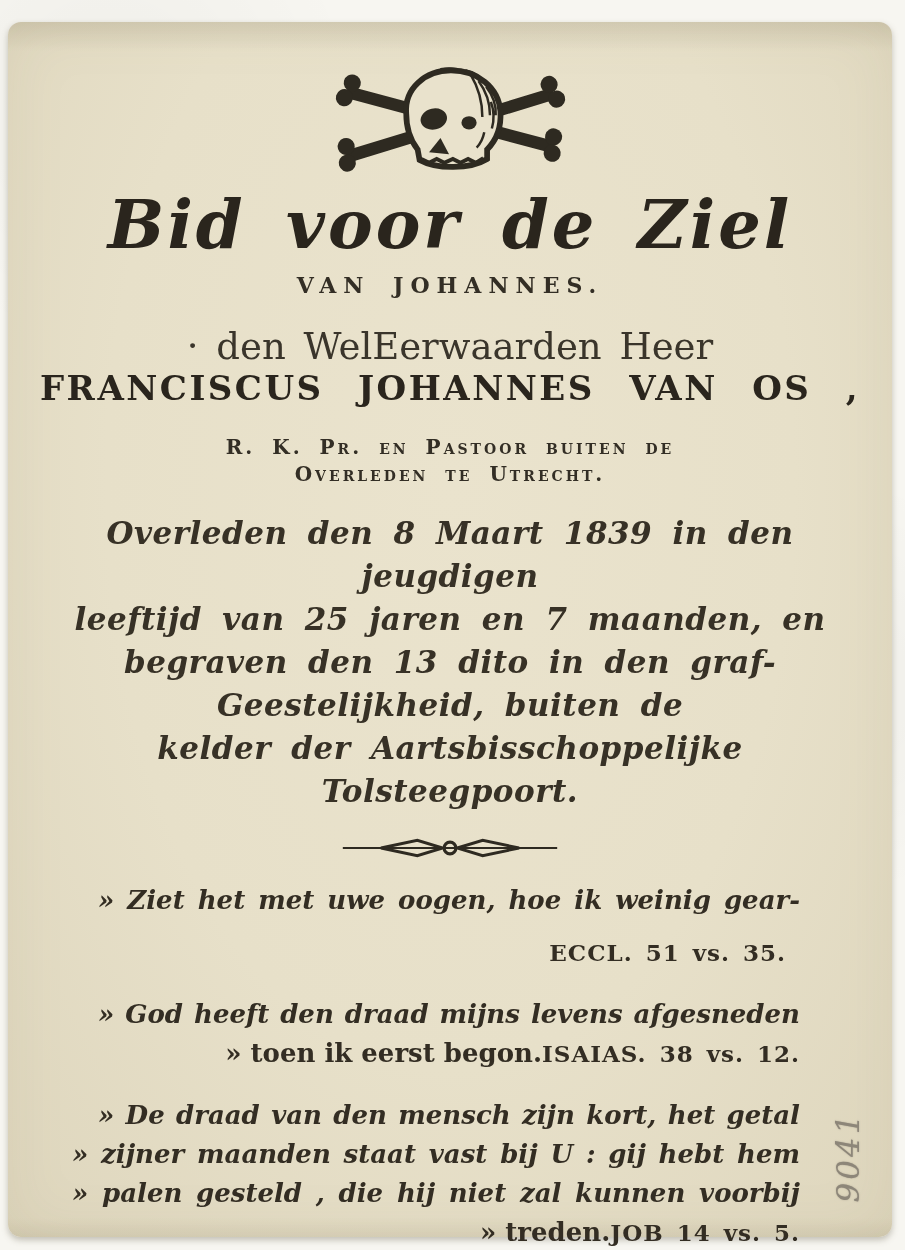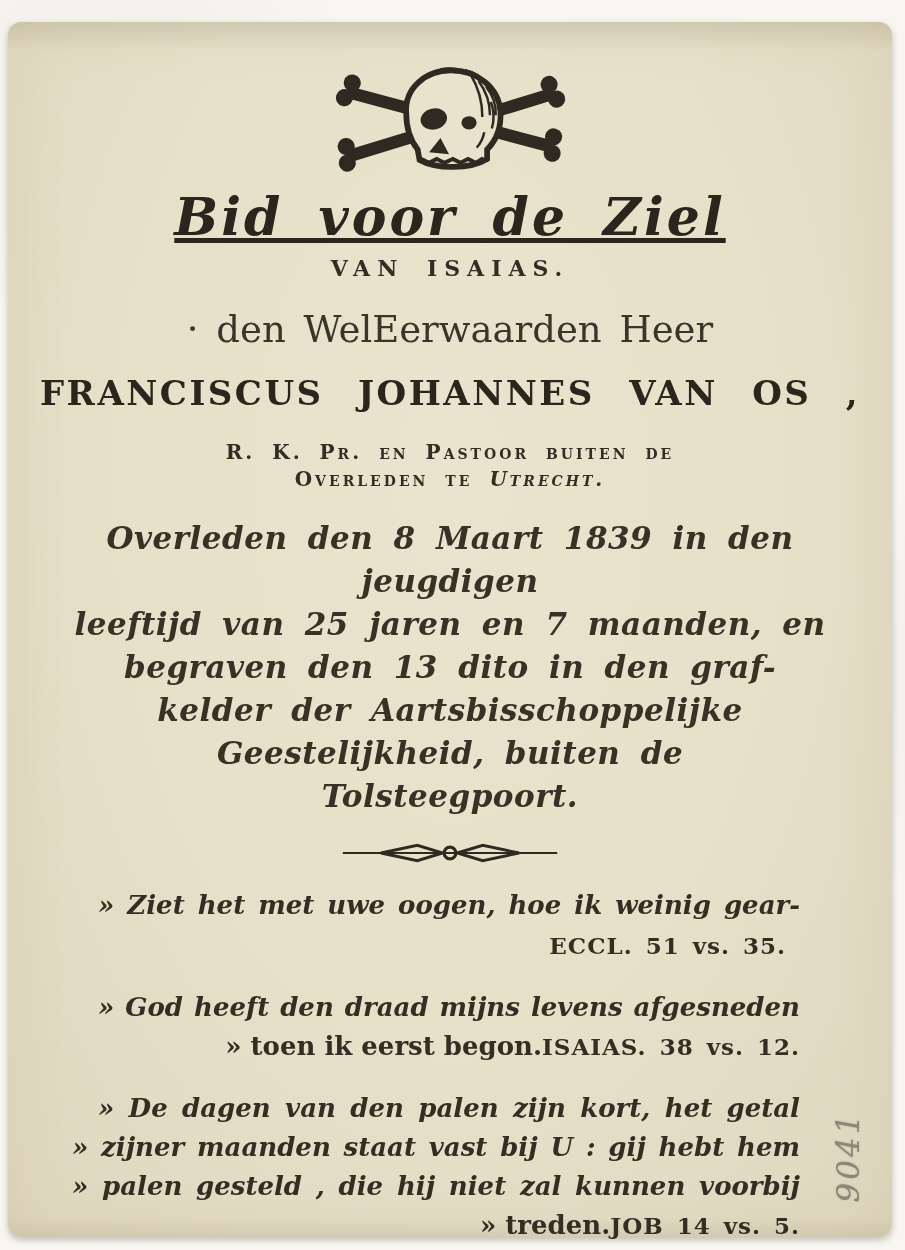--- a/index.html
+++ b/index.html
@@ -20,55 +20,55 @@
     border-radius:13px;
     background:
       linear-gradient(180deg, rgba(118,106,78,0.16) 0%, rgba(118,106,78,0.0) 2.4%),
       linear-gradient(0deg, rgba(118,106,78,0.10) 0%, rgba(118,106,78,0.0) 1.6%),
       radial-gradient(ellipse at 50% 38%, #eae3cd 0%, #e7e0c9 55%, #ded6bd 100%);
     box-shadow:0 3px 6px rgba(95,88,70,0.35), inset 0 0 60px rgba(140,124,88,0.10);
     text-align:center;color:#332e25;z-index:1;
   }
   .skull{display:block;margin:38px auto 0;}
   .title{
-    margin-top:10px;font-size:52px;line-height:1.1;
+    margin-top:10px;font-size:67px;line-height:1.1;
     font-weight:bold;font-style:italic;color:#2a251d;
-    letter-spacing:3px;word-spacing:14px;text-decoration:underline;
+    letter-spacing:3px;word-spacing:14px;
   }
   .subtitle{
     margin-top:10px;font-size:22px;font-weight:bold;
     letter-spacing:7px;word-spacing:8px;color:#332e25;
   }
   .intro{
     margin-top:27px;font-size:37px;color:#3a352b;
     word-spacing:6px;
   }
   .name{
-    margin-top:22px;font-size:34px;font-weight:bold;color:#2a251d;
+    font-size:34px;font-weight:bold;color:#2a251d;
     letter-spacing:2.5px;word-spacing:20px;
   }
   .role{
     margin-top:26px;font-size:20px;font-weight:bold;color:#332e25;
     font-variant:small-caps;letter-spacing:3px;word-spacing:7px;line-height:1.35;
   }
-  .role .place{font-style:italic;}
+  .role .place{}
   .obituary{
     margin-top:24px;font-size:31px;font-weight:bold;font-style:italic;
     color:#373126;line-height:43px;word-spacing:9px;letter-spacing:0.5px;
   }
   .divider{display:block;margin:22px auto 0;}
   .quotes{
     margin:20px 92px 0 64px;text-align:left;
     font-size:26px;font-weight:bold;color:#332d23;line-height:39px;
   }
   .jline{text-align:justify;text-align-last:justify;font-style:italic;}
   .qindent{padding-left:26px;}
   .qcite{
     text-align:right;font-size:23px;letter-spacing:1px;word-spacing:4px;
-    margin-right:14px;margin-top:1px;
+    margin-right:14px;margin-top:13px;
   }
   .qlast{display:flex;justify-content:flex-end;align-items:baseline;}
   .qlast .qcite{margin:0;}
   .q2,.q3{margin-top:23px;}
   .pencil{
     position:absolute;right:-8px;bottom:75px;width:130px;height:36px;
     transform:rotate(-90deg);
     font-size:31px;font-style:italic;color:#8d8679;
     letter-spacing:3px;text-align:center;z-index:2;
     text-shadow:0 0 1.5px rgba(141,134,121,0.7);
@@ -112,37 +112,37 @@
     <ellipse class="ink" cx="113" cy="62" rx="14" ry="11" transform="rotate(-12 113 62)"></ellipse>
     <ellipse class="ink" cx="150" cy="66" rx="8" ry="7"></ellipse>
 
     <path class="ink" d="M120 82 L129 99 L108 97 Z"></path>
 
     <path class="inkline" stroke-width="4" d="M100 104 l8 4 8 -4 8 4 9 -4 8 4 8 -4 8 4 8 -5"></path>
   </svg>
 
   <div class="title">Bid voor de Ziel</div>
 
-  <div class="subtitle">VAN ISAIAS.</div>
+  <div class="subtitle">VAN JOHANNES.</div>
 
   <div class="intro">· den WelEerwaarden Heer</div>
 
   <div class="name">FRANCISCUS JOHANNES VAN OS ,</div>
 
   <div class="role">
     <div>R. K. Pr. en Pastoor buiten de</div>
     <div><span>Overleden te </span><span class="place">Utrecht.</span></div>
   </div>
 
   <div class="obituary">
     <div>Overleden den 8 Maart 1839 in den jeugdigen</div>
     <div>leeftijd van 25 jaren en 7 maanden, en</div>
     <div>begraven den 13 dito in den graf-</div>
+    <div>Geestelijkheid, buiten de</div>
     <div>kelder der Aartsbisschoppelijke</div>
-    <div>Geestelijkheid, buiten de</div>
     <div>Tolsteegpoort.</div>
   </div>
 
   <svg class="divider" width="218" height="26" viewBox="0 0 240 26" aria-hidden="true">
     <path class="inkline" stroke-width="2" d="M2 13 H238"></path>
     <path class="inkline" stroke-width="3.2" d="M44 13 L84 4.5 L112 13 L84 21.5 Z"></path>
     <circle class="inkline" stroke-width="3.5" cx="120" cy="13" r="6.5"></circle>
     <path class="inkline" stroke-width="3.2" d="M128 13 L156 4.5 L196 13 L156 21.5 Z"></path>
   </svg>
 
@@ -155,21 +155,21 @@
 
     <div class="q2">
       <div class="jline qindent">» God heeft den draad mijns levens afgesneden</div>
       <div class="qlast">
         <span>» toen ik eerst begon.</span>
         <span class="qcite">ISAIAS. 38 vs. 12.</span>
       </div>
     </div>
 
     <div class="q3">
-      <div class="jline qindent">» De dagen van den palen zijn kort, het getal</div>
+      <div class="jline qindent">» De draad van den mensch zijn kort, het getal</div>
       <div class="jline">» zijner maanden staat vast bij U : gij hebt hem</div>
       <div class="jline">» palen gesteld , die hij niet zal kunnen voorbij</div>
       <div class="qlast">
         <span>» treden.</span>
         <span class="qcite">JOB 14 vs. 5.</span>
       </div>
     </div>
 
   </div>
 

